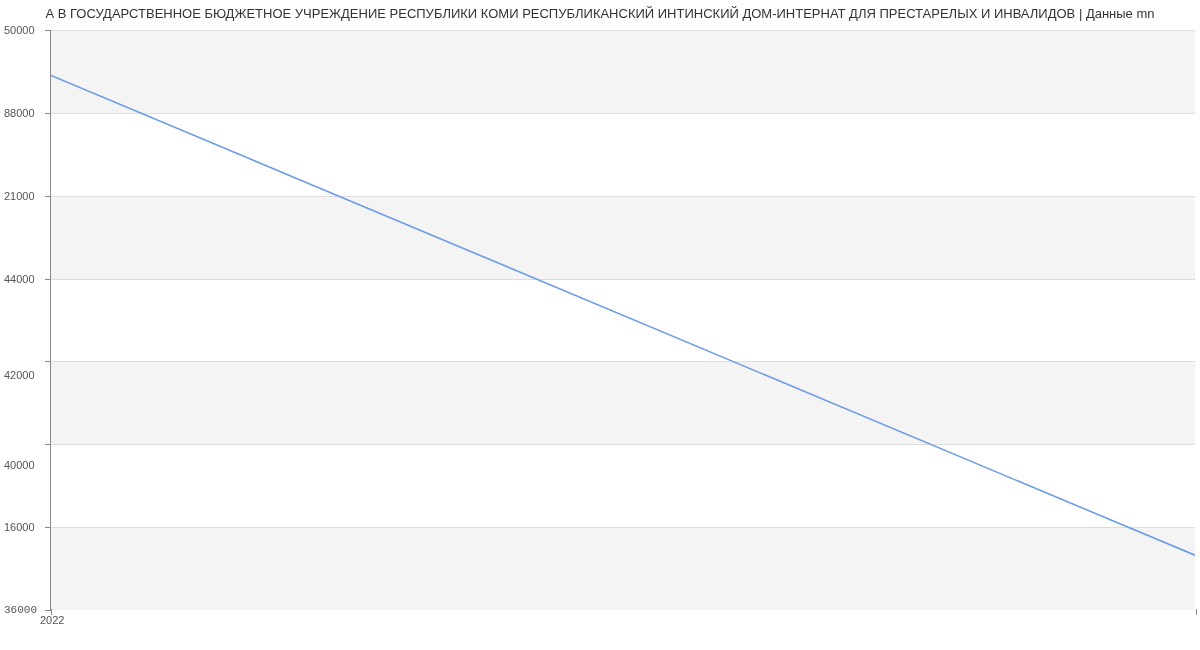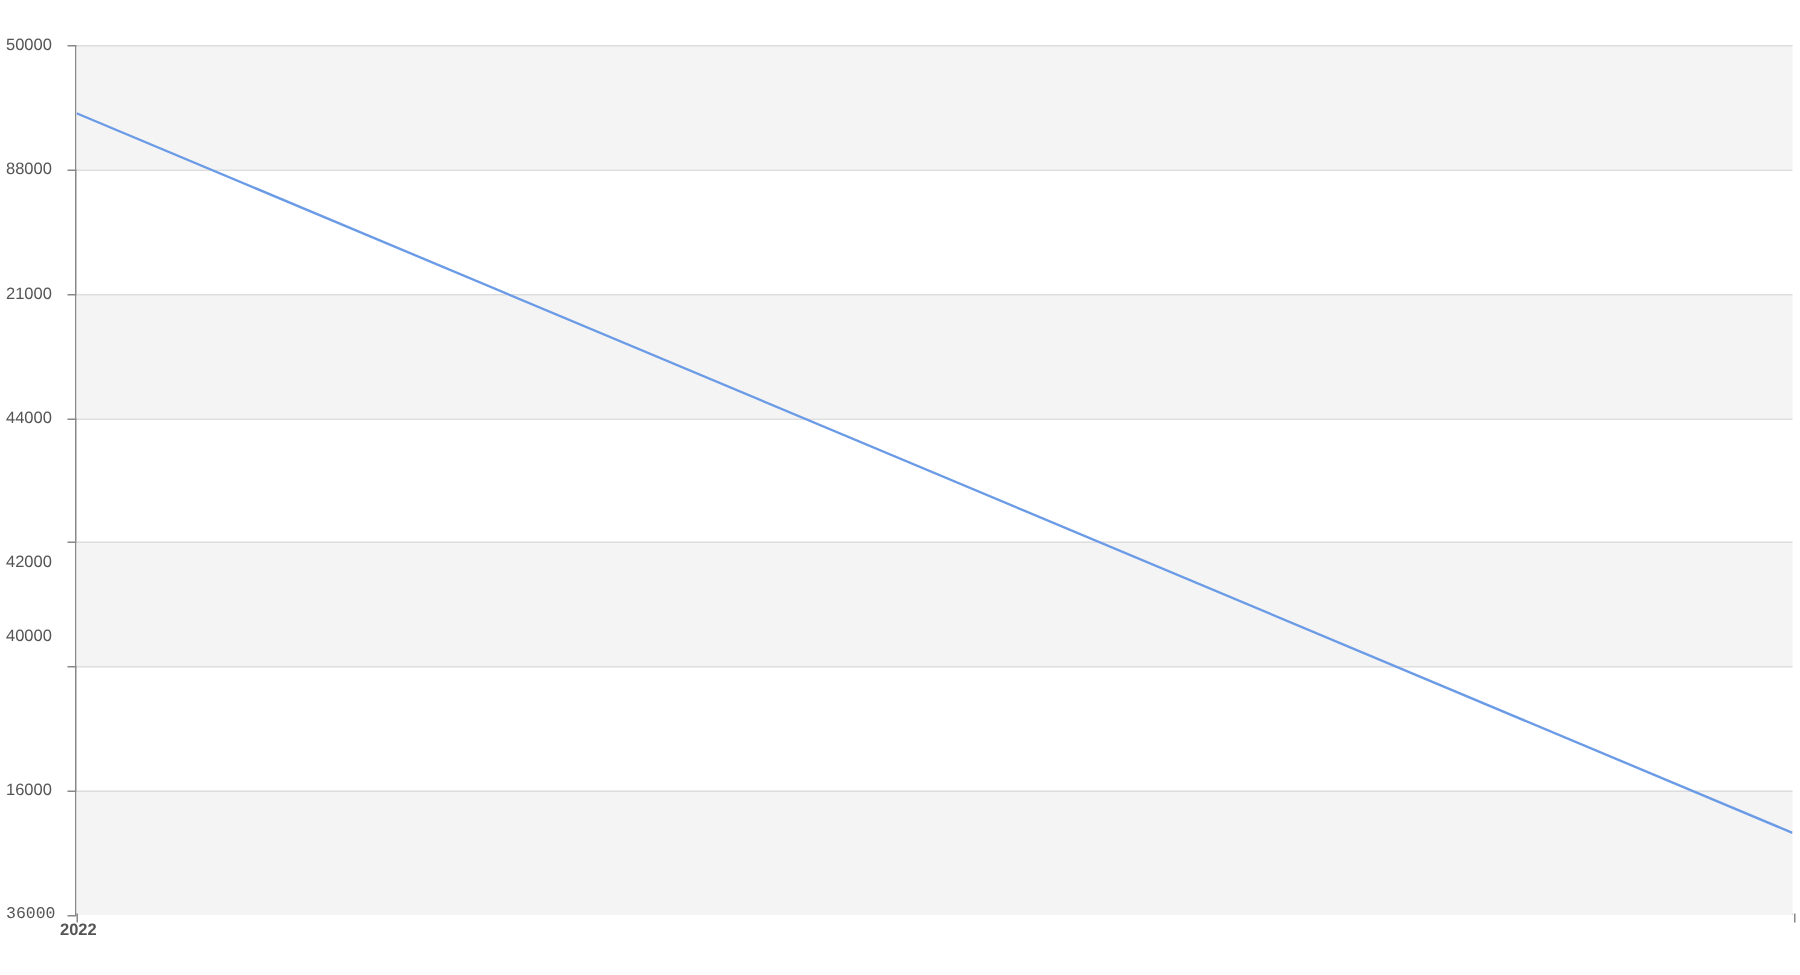--- a/index.html
+++ b/index.html
@@ -71,20 +71,21 @@
     svg.line {
       position: absolute;
       left: 0; top: 0;
       width: 100%; height: 100%;
     }
   </style>
 </head>
 <body>
 
 <div class="chart-wrap">
+  <div class="title">А В ГОСУДАРСТВЕННОЕ БЮДЖЕТНОЕ УЧРЕЖДЕНИЕ РЕСПУБЛИКИ КОМИ РЕСПУБЛИКАНСКИЙ ИНТИНСКИЙ ДОМ-ИНТЕРНАТ ДЛЯ ПРЕСТАРЕЛЫХ И ИНВАЛИДОВ | Данные mn</div>
 
   <div class="plot">
 
     <div class="grid-band" style="top:0; height:82.857px;"></div>
 
     <div class="grid-band" style="top:165.714px; height:82.857px;"></div>
 
     <div class="grid-band" style="top:331.429px; height:82.857px;"></div>
 
     <div class="grid-band" style="top:497.143px; height:82.857px;"></div>
@@ -112,19 +113,19 @@
     <svg class="line" viewBox="0 0 1145 580" preserveAspectRatio="none">
       <path d="M 0 45.57 L 1145 526.14" stroke="#6b9be6" stroke-width="1.6" fill="none"></path>
     </svg>
   </div>
 
   <div class="y-label" style="top:30px;">50000</div>
   <div class="y-label" style="top:112.857px;">88000</div>
   <div class="y-label" style="top:195.714px;">21000</div>
   <div class="y-label" style="top:278.571px;">44000</div>
   <div class="y-label" style="top:375px;">42000</div>
-  <div class="y-label" style="top:424px;">40000</div>
+  <div class="y-label" style="top:465px;">40000</div>
   <div class="y-label" style="top:527.143px;">16000</div>
   <div class="y-label" style="top:610px;font-family:Liberation Mono, monospace;">36000</div>
 
-  <div class="x-label" style="left:40px;font-weight:bold;">2022</div>
+  <div class="x-label" style="left:40px;">2022</div>
   <div class="x-label" style="left:1231px;">2023</div>
 </div>
 
 </body></html>

